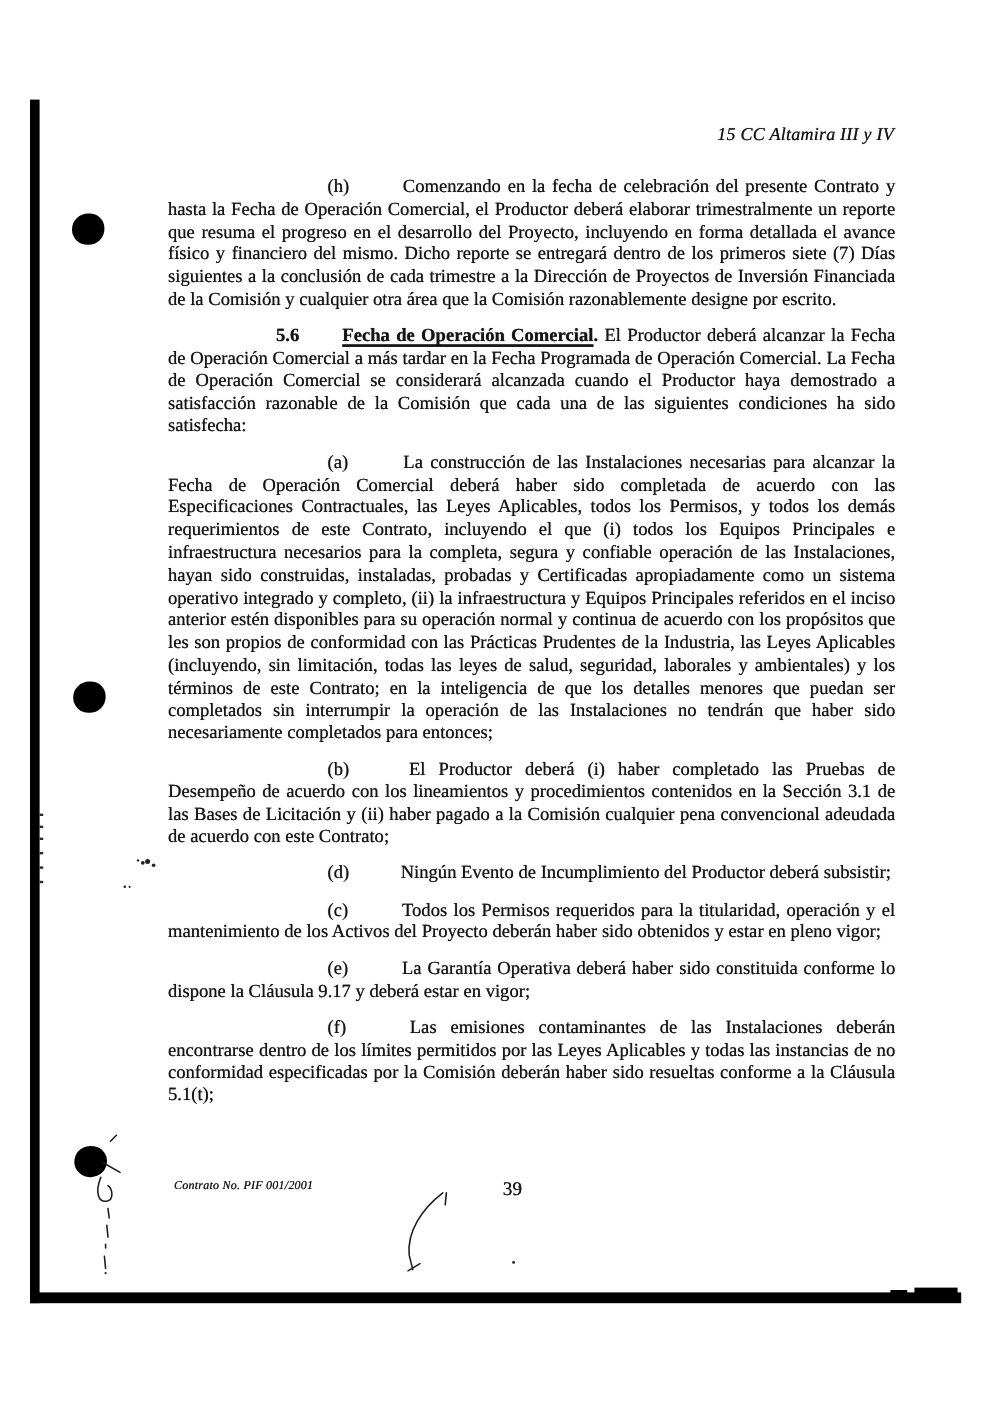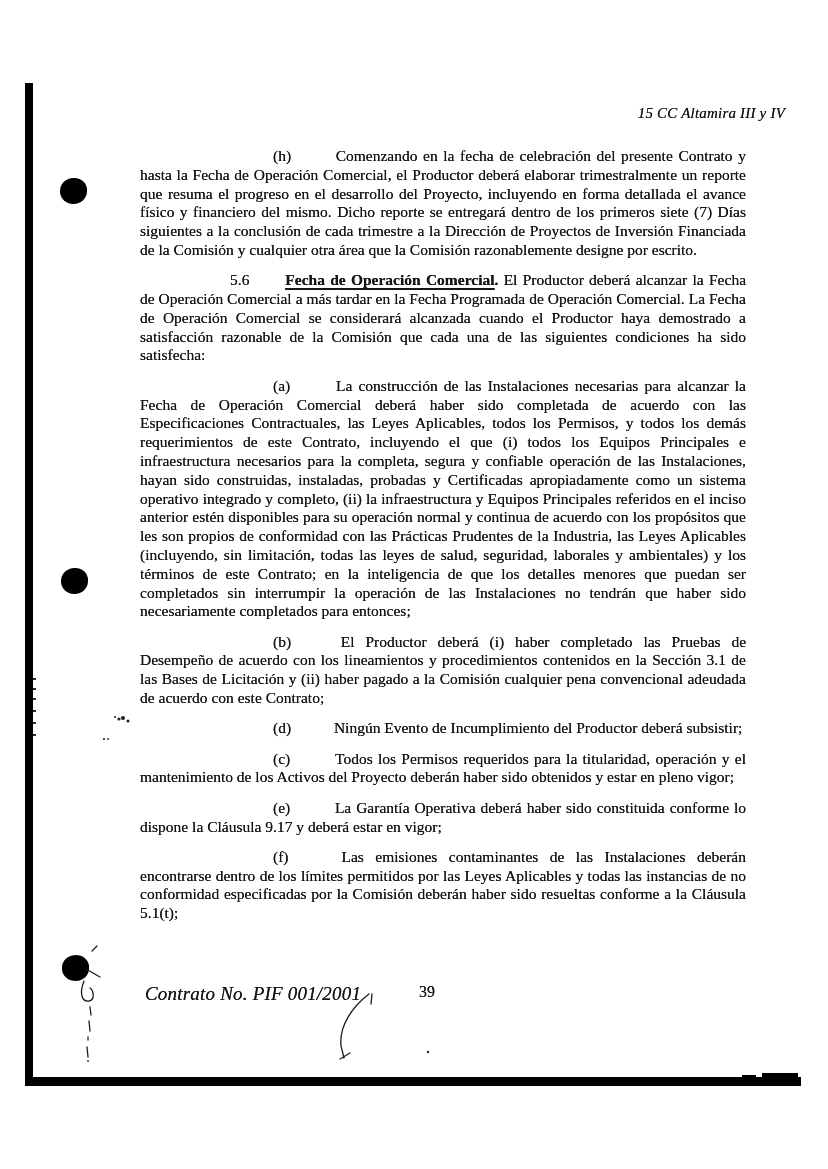--- a/index.html
+++ b/index.html
@@ -59,21 +59,20 @@
   }
   .header-line {
     position: absolute;
     top: 105px;
     left: 0;
     width: 745px;
     text-align: right;
     font-style: italic;
     font-size: 15px;
     letter-spacing: 0.2px;
-    padding-left: 40px;
   }
   .body-block {
     position: absolute;
     left: 140px;
     top: 147px;
     width: 606px;
     font-size: 15.5px;
     line-height: 18.8px;
     text-align: justify;
   }
@@ -84,35 +83,35 @@
   .para.lettered .plabel {
     display: inline-block;
     width: 57px;
     text-indent: 0;
   }
   .para.section { text-indent: 90px; }
   .para.section .plabel {
     display: inline-block;
     width: 50px;
     text-indent: 0;
-    font-weight: normal;
+    font-weight: bold;
   }
   .stitle {
     font-weight: bold;
     text-decoration: underline;
     text-decoration-thickness: 1.6px;
     text-underline-offset: 2.5px;
   }
   .sdot { font-weight: bold; }
   .footer-contract {
     position: absolute;
     left: 145px;
     top: 983px;
     font-style: italic;
-    font-size: 19px;
+    font-size: 10px;
     letter-spacing: 0.2px;
   }
   .footer-page {
     position: absolute;
     left: 419px;
     top: 983px;
     font-size: 16px;
   }
   .pen-marks {
     position: absolute;

